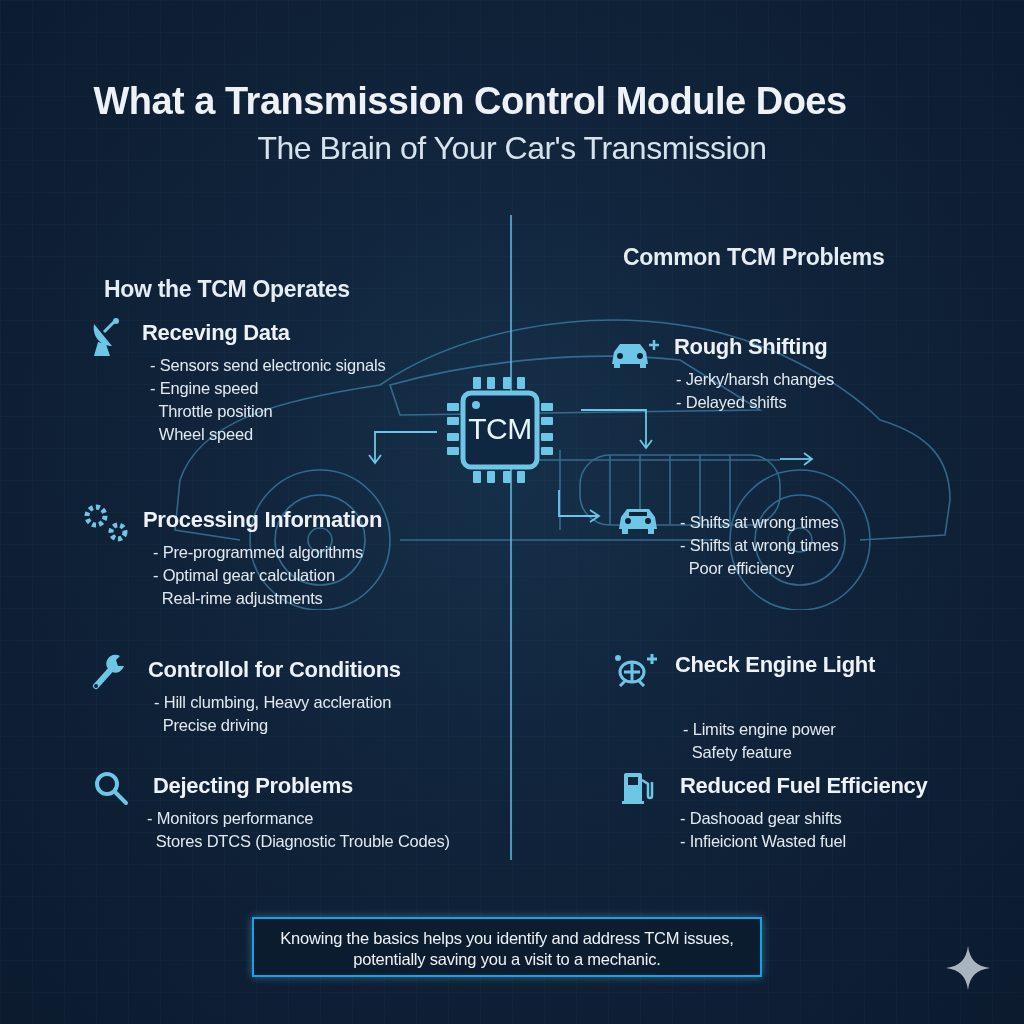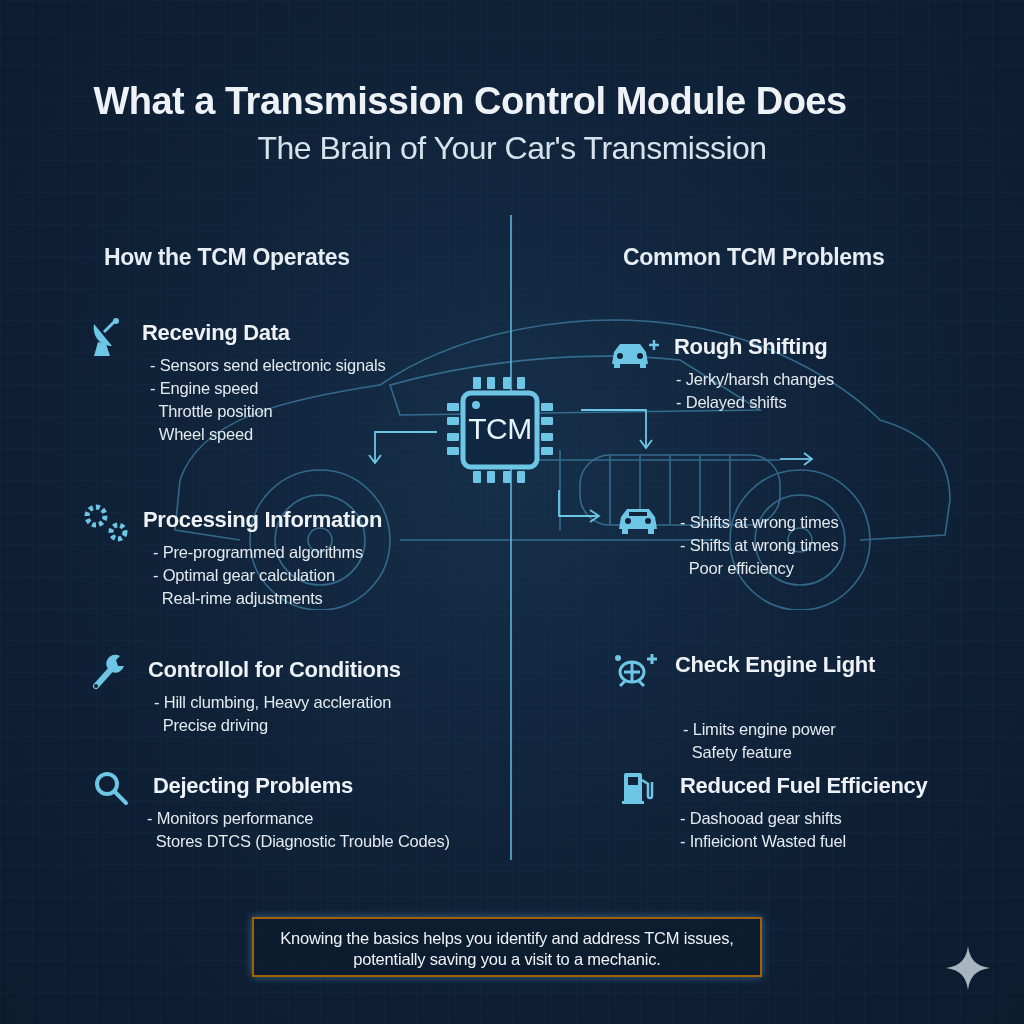--- a/index.html
+++ b/index.html
@@ -22,21 +22,21 @@
     .col-head { position: absolute; top: 244px; font-size: 23px; font-weight: bold; color: #e6edf3; letter-spacing: -0.3px; }
     .section { position: absolute; }
     .sec-title { font-size: 22px; font-weight: bold; color: #eef2f6; letter-spacing: -0.3px; white-space: nowrap; }
     .sec-lines { margin-top: 8px; font-size: 16.5px; line-height: 23px; color: #e2e9ef; white-space: pre; letter-spacing: -0.2px; }
     .icon { position: absolute; width: 44px; height: 44px; }
     .icon svg { width: 100%; height: 100%; }
     .tcm-chip { position: absolute; left: 445px; top: 375px; width: 110px; height: 110px; }
     .tcm-label { position: absolute; left: 445px; top: 412px; width: 110px; text-align: center;
       font-size: 30px; color: #e6f4fb; letter-spacing: -0.5px; }
     .footer-box { position: absolute; left: 252px; top: 917px; width: 510px; height: 60px;
-      border: 2px solid #a16207; box-shadow: 0 0 8px rgba(110,198,230,0.45);
+      border: 2px solid #0ea5e9; box-shadow: 0 0 8px rgba(110,198,230,0.45);
       background: rgba(12,28,46,0.85); text-align: center; box-sizing: border-box; padding-top: 9px; }
     .footer-line { font-size: 16.5px; line-height: 21px; color: #eef2f6; letter-spacing: -0.2px; }
     .sparkle { position: absolute; left: 944px; top: 944px; width: 48px; height: 48px; }
     .connectors { position: absolute; left: 0; top: 0; width: 1024px; height: 1024px; pointer-events: none; }
   </style>
 </head>
 <body>
 
 <div class="grid-bg"></div>
 
@@ -54,21 +54,21 @@
   <path d="M400 160 L400 240 M340 170 L620 170"></path>
   <rect x="420" y="165" width="200" height="70" rx="30"></rect>
   <path d="M450 165 L450 235 M480 165 L480 235 M510 165 L510 235 M540 165 L540 235 M570 165 L570 235"></path>
 </svg>
 
 <div class="title">What a Transmission Control Module Does</div>
 <div class="subtitle">The Brain of Your Car's Transmission</div>
 
 <div class="divider"></div>
 
-<div class="col-head" style="left:104px;">How the TCM Operates</div>
+<div class="col-head" style="left:104px;margin-top:32px;">How the TCM Operates</div>
 <div class="col-head" style="left:623px;">Common TCM Problems</div>
 
 <svg class="connectors" viewBox="0 0 1024 1024" fill="none" stroke="#6ec6e6" stroke-width="1.8">
   <path d="M437 432 L375 432 L375 462"></path>
     <path d="M369 455 L375 463 L381 455"></path>
   <path d="M581 410 L646 410 L646 447"></path>
     <path d="M640 440 L646 448 L652 440"></path>
   <path d="M559 490 L559 516 L598 516"></path>
     <path d="M590 510 L599 516 L590 522"></path>
   <path d="M780 459 L812 459"></path>

